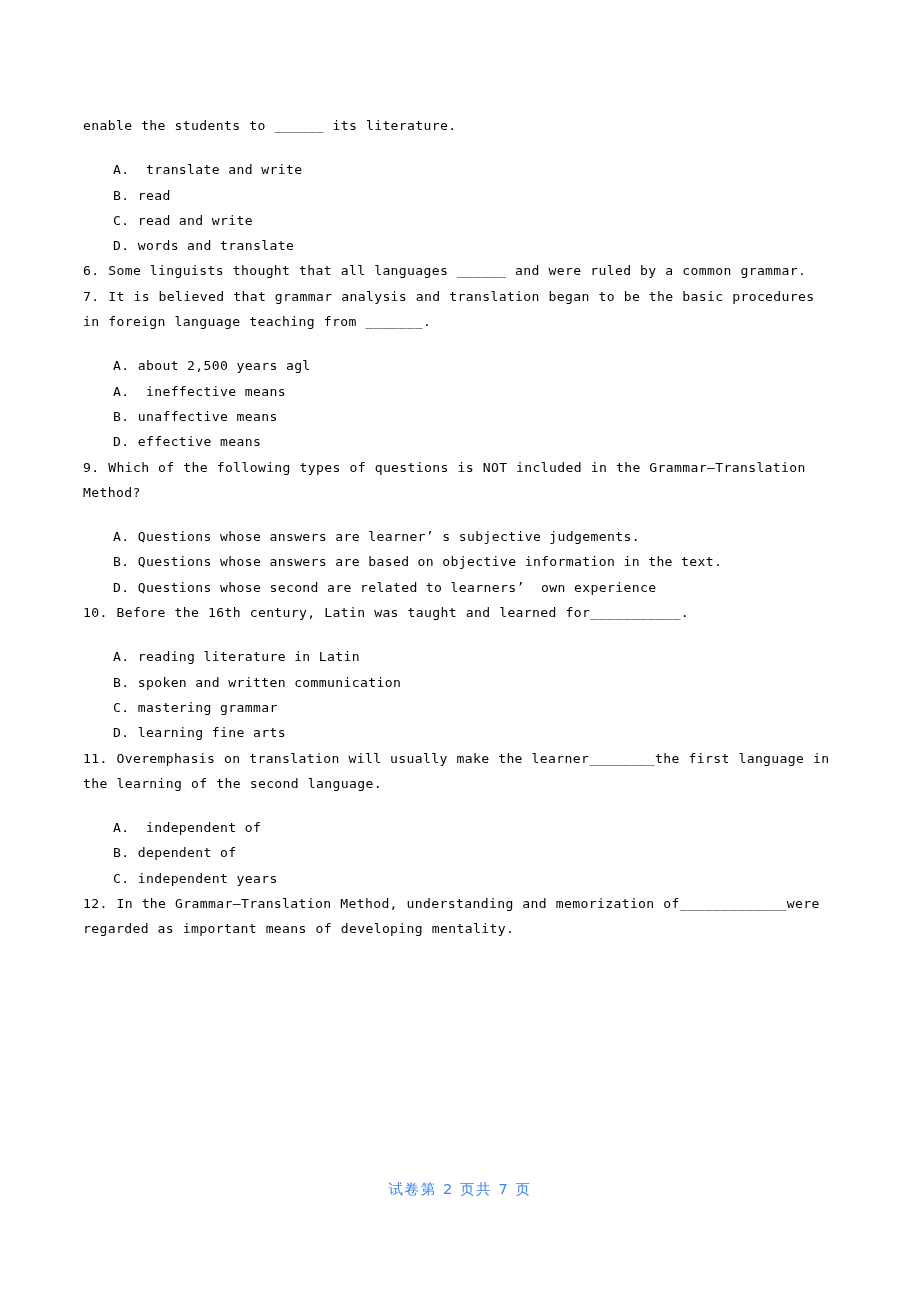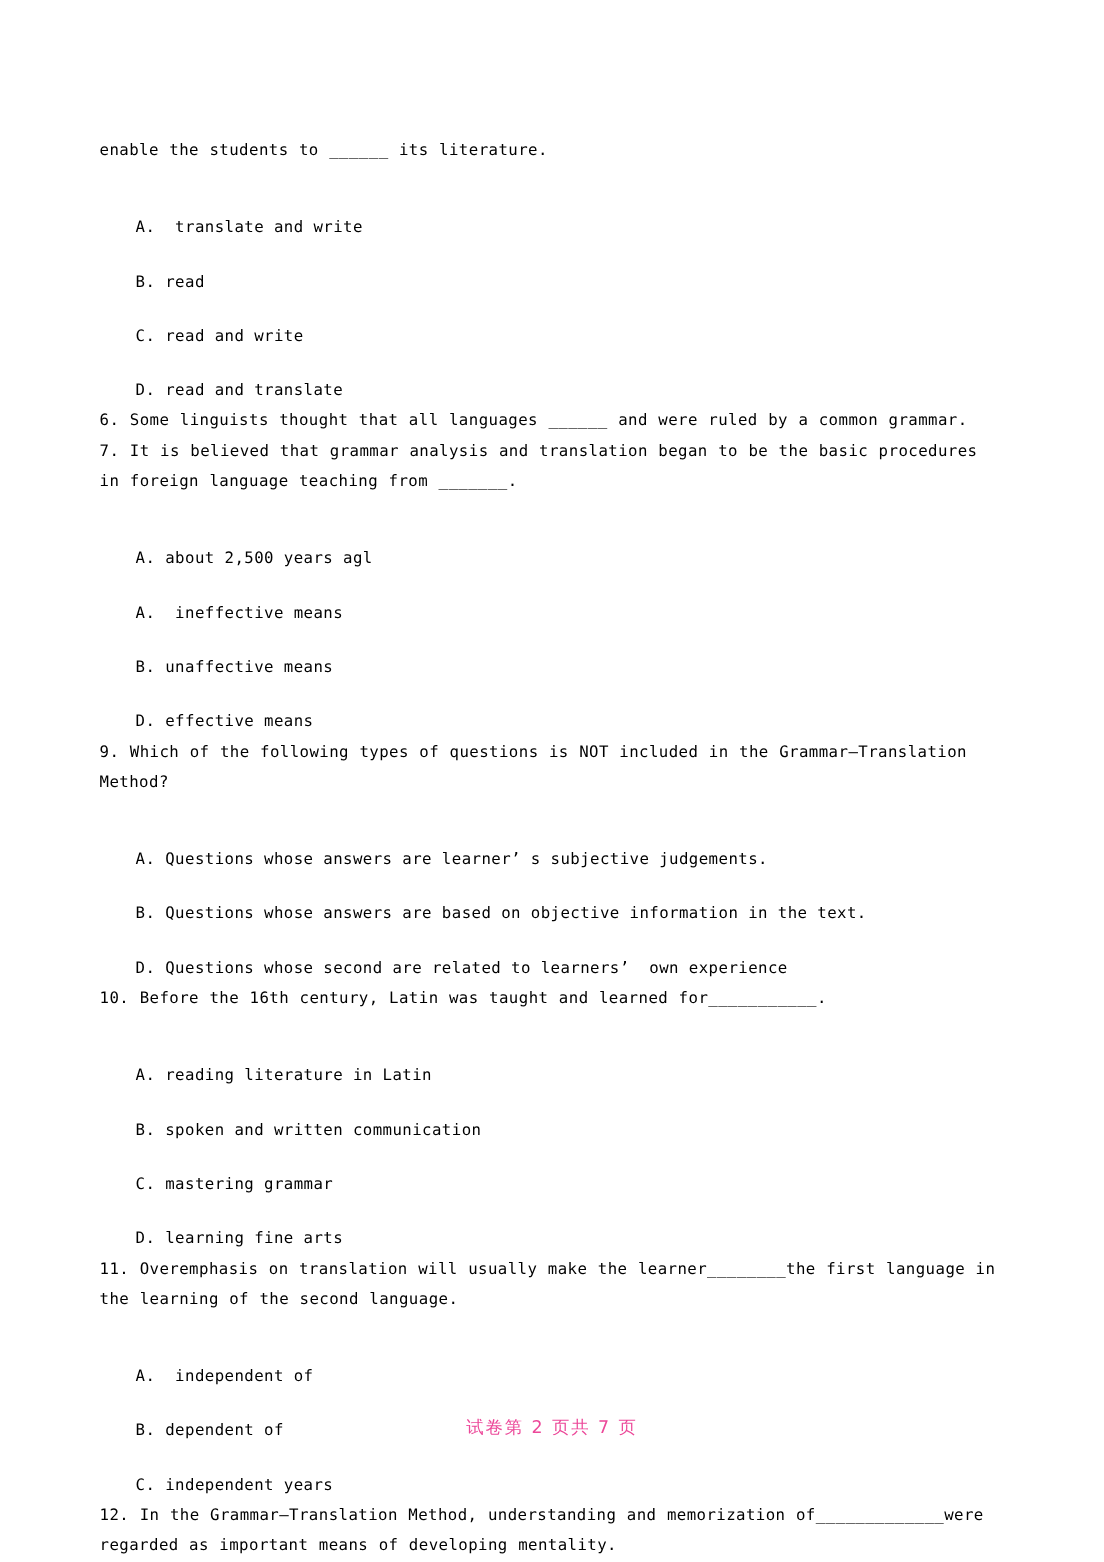--- a/index.html
+++ b/index.html
@@ -51,21 +51,20 @@
     list-style: none;
     padding-top: 19px;
   }
 
   .opt {
     font-size: 13.1px;
     line-height: 25.3px;
     letter-spacing: 0.35px;
     margin-left: 30px;
     white-space: pre;
-    margin-top: 20px;
   }
 
   .footer {
     position: absolute;
     left: 0;
     top: 1180px;
     width: 920px;
     text-align: center;
     font-family: "DejaVu Sans", "Liberation Sans", sans-serif;
     font-size: 14.5px;
@@ -77,21 +76,21 @@
 <body style="background: rgb(255, 255, 255); color: rgb(0, 0, 0);">
 
 <div class="page">
   <div class="content">
 
     <p class="q-stem">enable the students to ______ its literature.</p>
     <ul class="opt-list">
       <li class="opt">A.  translate and write</li>
       <li class="opt">B. read</li>
       <li class="opt">C. read and write</li>
-      <li class="opt">D. read and translate</li>
+      <li class="opt">D. words and translate</li>
     </ul>
 
     <p class="q-stem">6. Some linguists thought that all languages ______ and were ruled by a common grammar.</p>
 
     <p class="q-stem">7. It is believed that grammar analysis and translation began to be the basic procedures in foreign language teaching from _______.</p>
     <ul class="opt-list">
       <li class="opt">A. about 2,500 years agl</li>
       <li class="opt">A.  ineffective means</li>
       <li class="opt">B. unaffective means</li>
       <li class="opt">D. effective means</li>
@@ -116,14 +115,14 @@
     <ul class="opt-list">
       <li class="opt">A.  independent of</li>
       <li class="opt">B. dependent of</li>
       <li class="opt">C. independent years</li>
     </ul>
 
     <p class="q-stem">12. In the Grammar—Translation Method, understanding and memorization of_____________were regarded as important means of developing mentality.</p>
 
   </div>
 
-  <div class="footer" style="color: #ec4899;">试卷第 2 页共 7 页</div>
+  <div class="footer" style="color: #3b82f6;">试卷第 2 页共 7 页</div>
 </div>
 
 </body></html>

